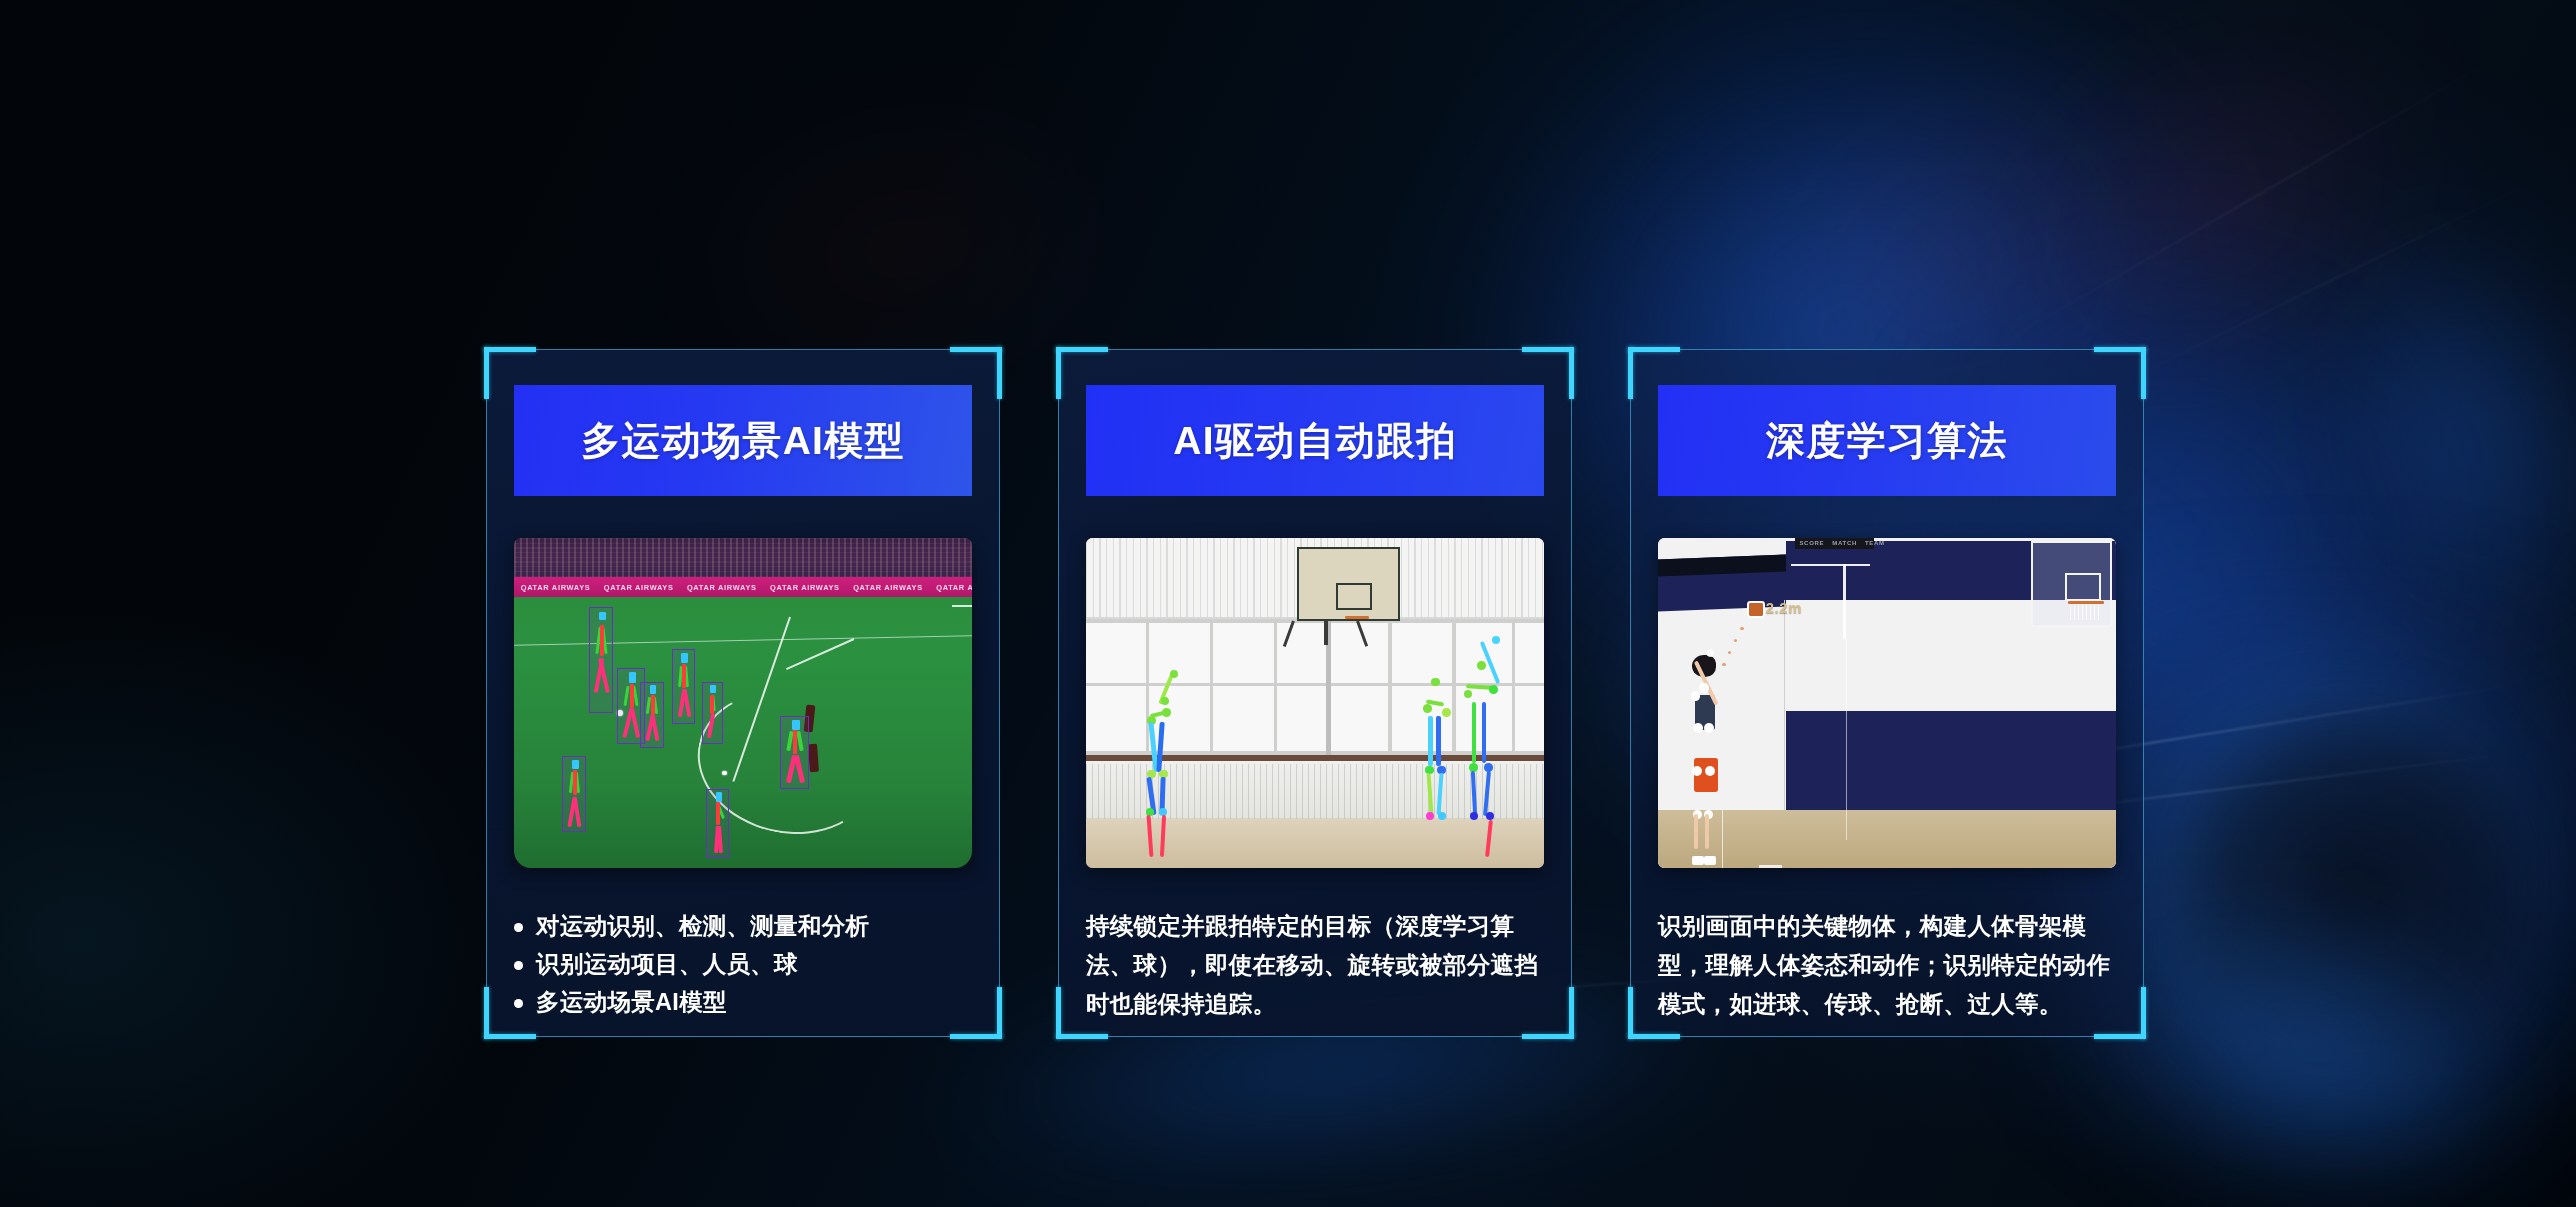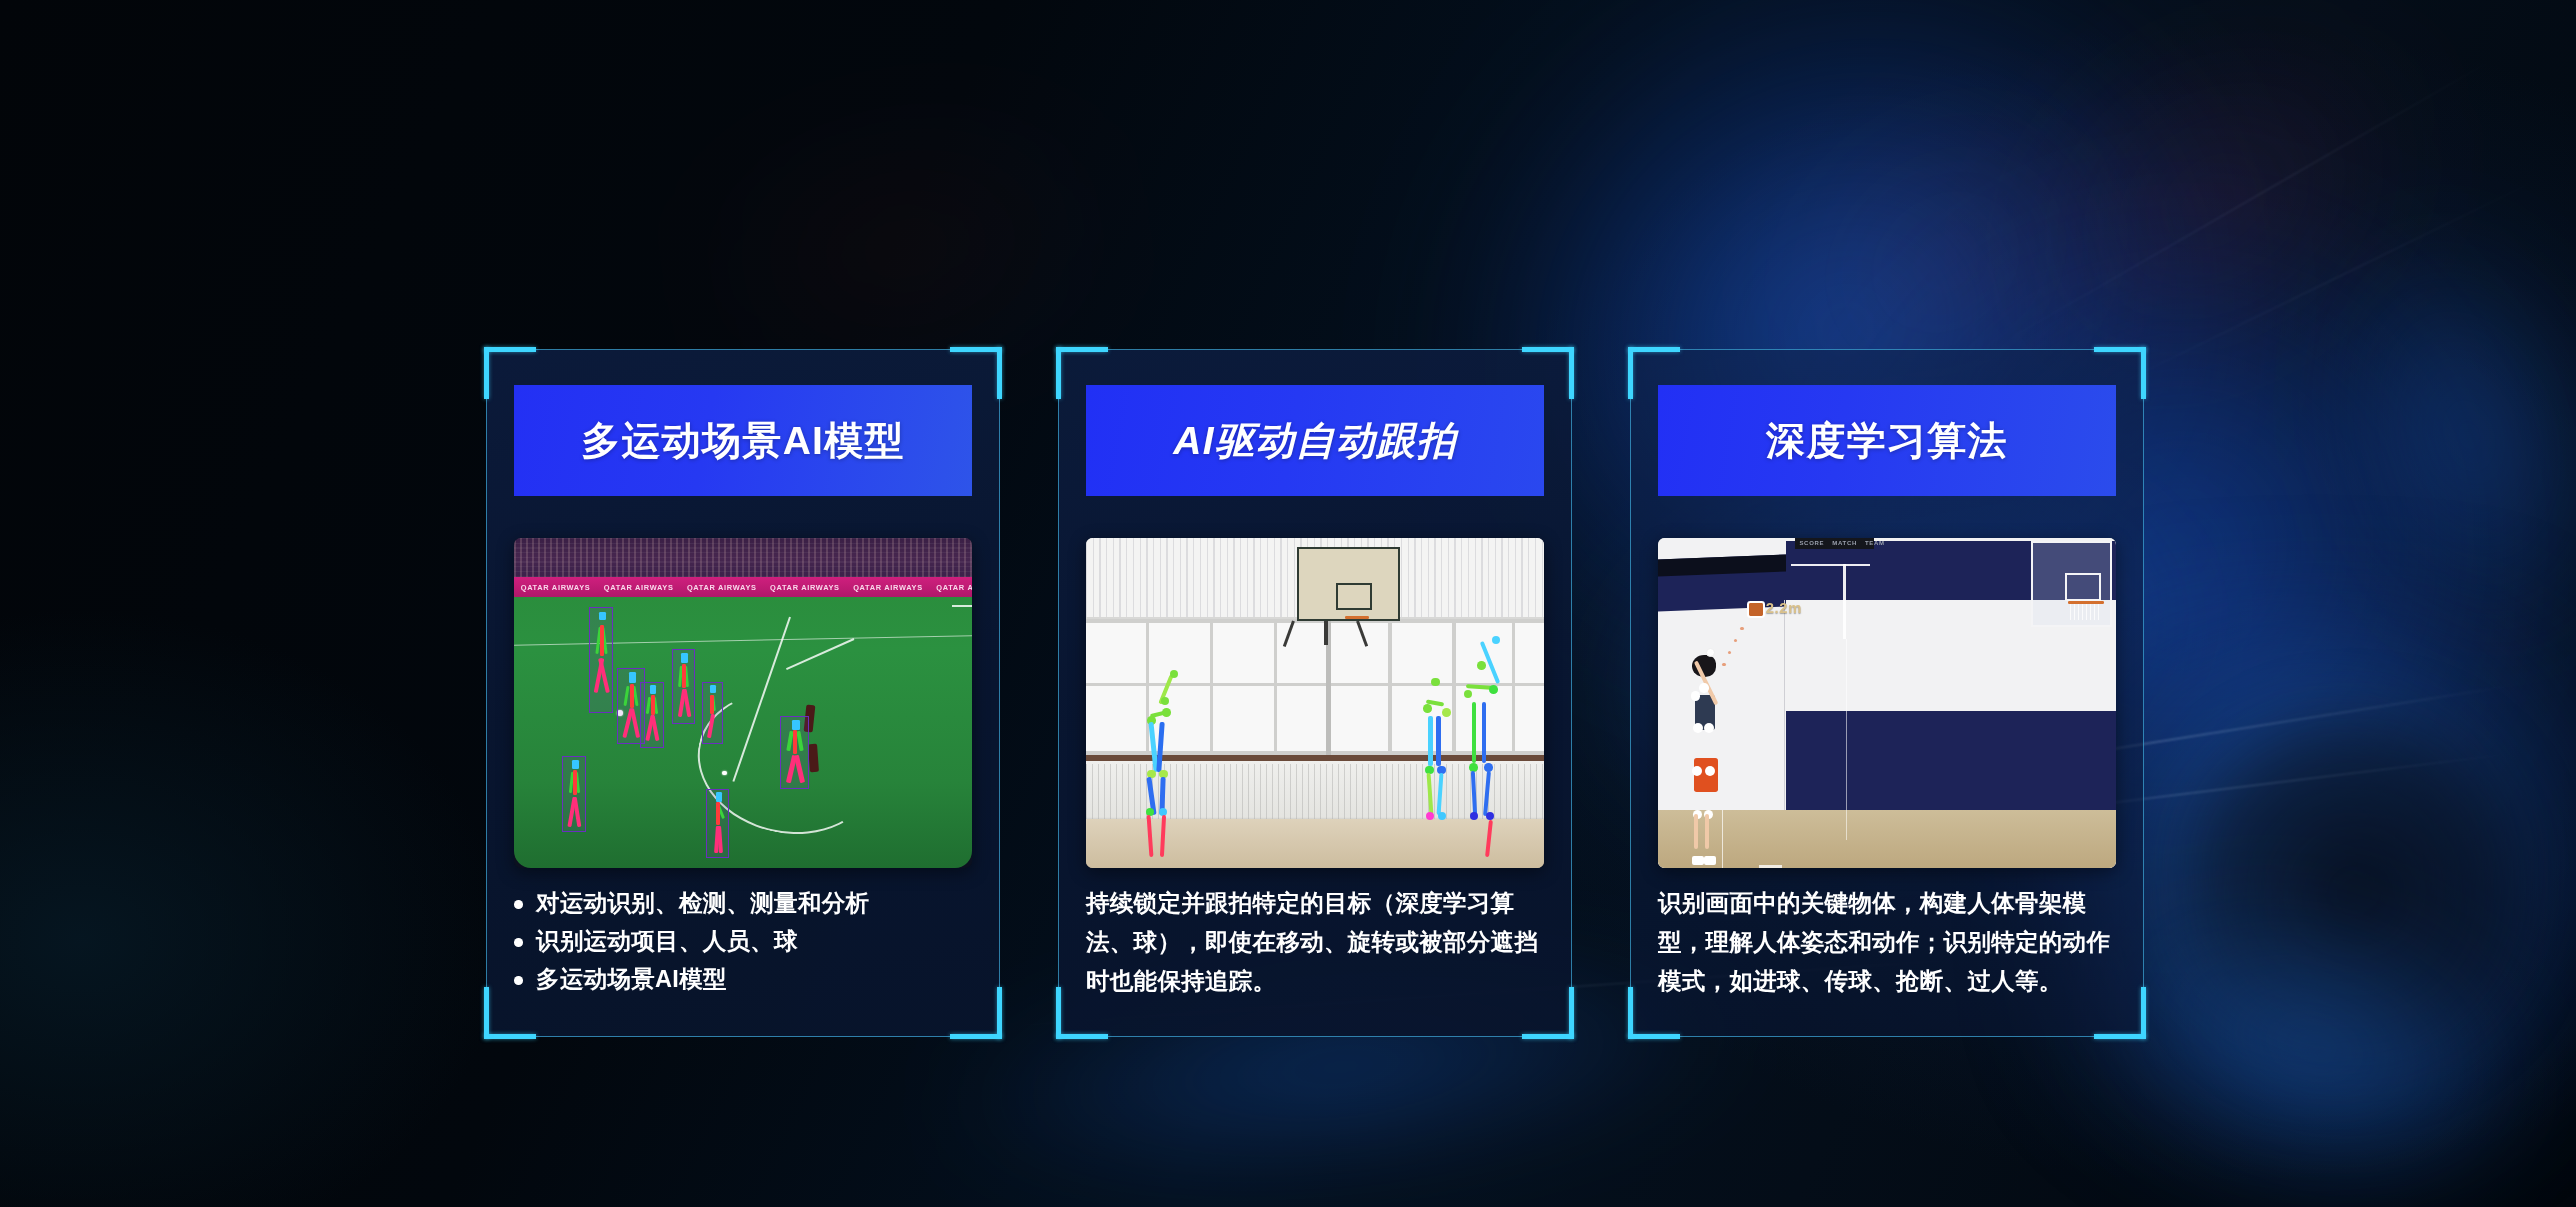--- a/index.html
+++ b/index.html
@@ -81,29 +81,29 @@
   .br.bl i.h{ left:0; bottom:0; width:52px; height:4.7px; }
   .br.bl i.v{ left:0; bottom:0; width:4.7px; height:52px; }
   .br.brr{ right:-2px; bottom:-2px; }
   .br.brr i.h{ right:0; bottom:0; width:52px; height:4.7px; }
   .br.brr i.v{ right:0; bottom:0; width:4.7px; height:52px; }
 
   .inner{ position:absolute; inset:0; padding:36px 28px 0 28px; display:flex; flex-direction:column; }
 
   .title-bar{ width:100%; height:111px; display:flex; align-items:center; justify-content:center;
     background:linear-gradient(100deg,#2330f4 0%,#2639f2 42%,#2e54e9 100%); }
-  .title-bar.t2{ background:linear-gradient(100deg,#2130f5 0%,#2539f3 45%,#2a48ef 100%);font-style:italic; }
+  .title-bar.t2{ background:linear-gradient(100deg,#2130f5 0%,#2539f3 45%,#2a48ef 100%); }
   .title-bar.t3{ background:linear-gradient(100deg,#2230f5 0%,#2639f2 40%,#2b4cec 100%); }
   .title-txt{ color:#fff; font-size:39px; font-weight:700; letter-spacing:1.3px; line-height:1;
     text-shadow:0 1.3px 4px rgba(0,0,0,.28); white-space:nowrap; }
 
   .shot{ width:100%; height:330px; margin-top:42px; border-radius:6.7px; overflow:hidden; position:relative;
     box-shadow:0 4px 17.4px rgba(0,0,0,.45); background:#0b1020; }
 
-  .body{ margin-top:16px; }
+  .body{ margin-top:39px; }
   ul.bullets{ list-style:none; }
   ul.bullets li{ display:flex; align-items:flex-start; gap:13.4px; color:#fff; font-size:23.5px;
     line-height:1.62; font-weight:600; letter-spacing:0.3px; }
   ul.bullets li .dot{ flex:0 0 auto; width:8.7px; height:8.7px; border-radius:50%; background:#fff; margin-top:16px; }
   p.para{ color:#fff; font-size:23.5px; line-height:1.66; font-weight:600; letter-spacing:0.3px; }
 
   
   .soccer{ position:absolute; inset:0; background:linear-gradient(180deg,#2a8a3a 0%,#2b9140 34%,#27833a 74%,#1f6e30 100%);border-radius:17px; }
   .crowd{ position:absolute; left:0; top:0; width:100%; height:43px;
     background:linear-gradient(180deg,#3a1f45 0%,#46264f 45%,#39204a 100%); overflow:hidden; }

